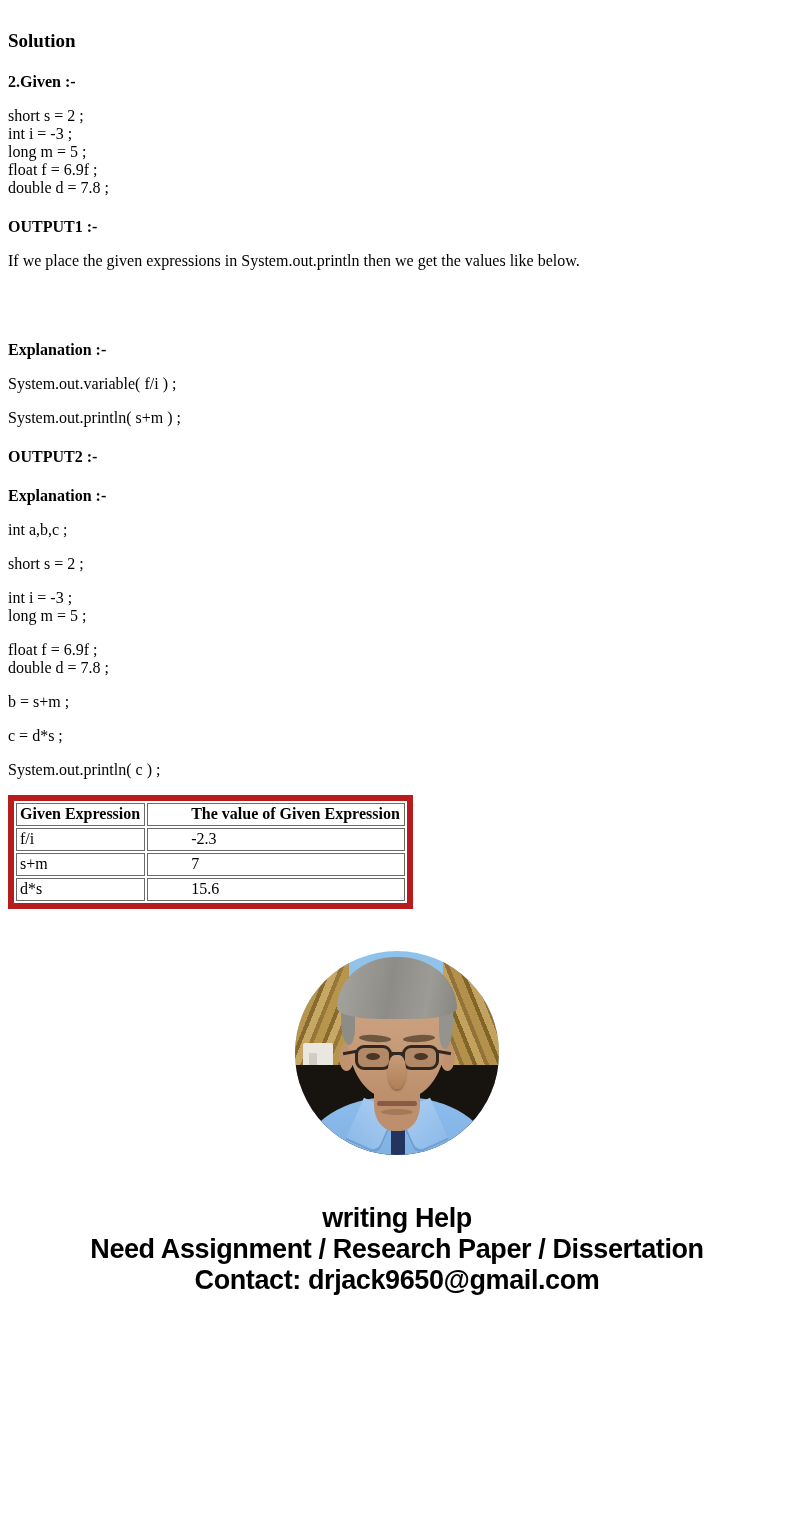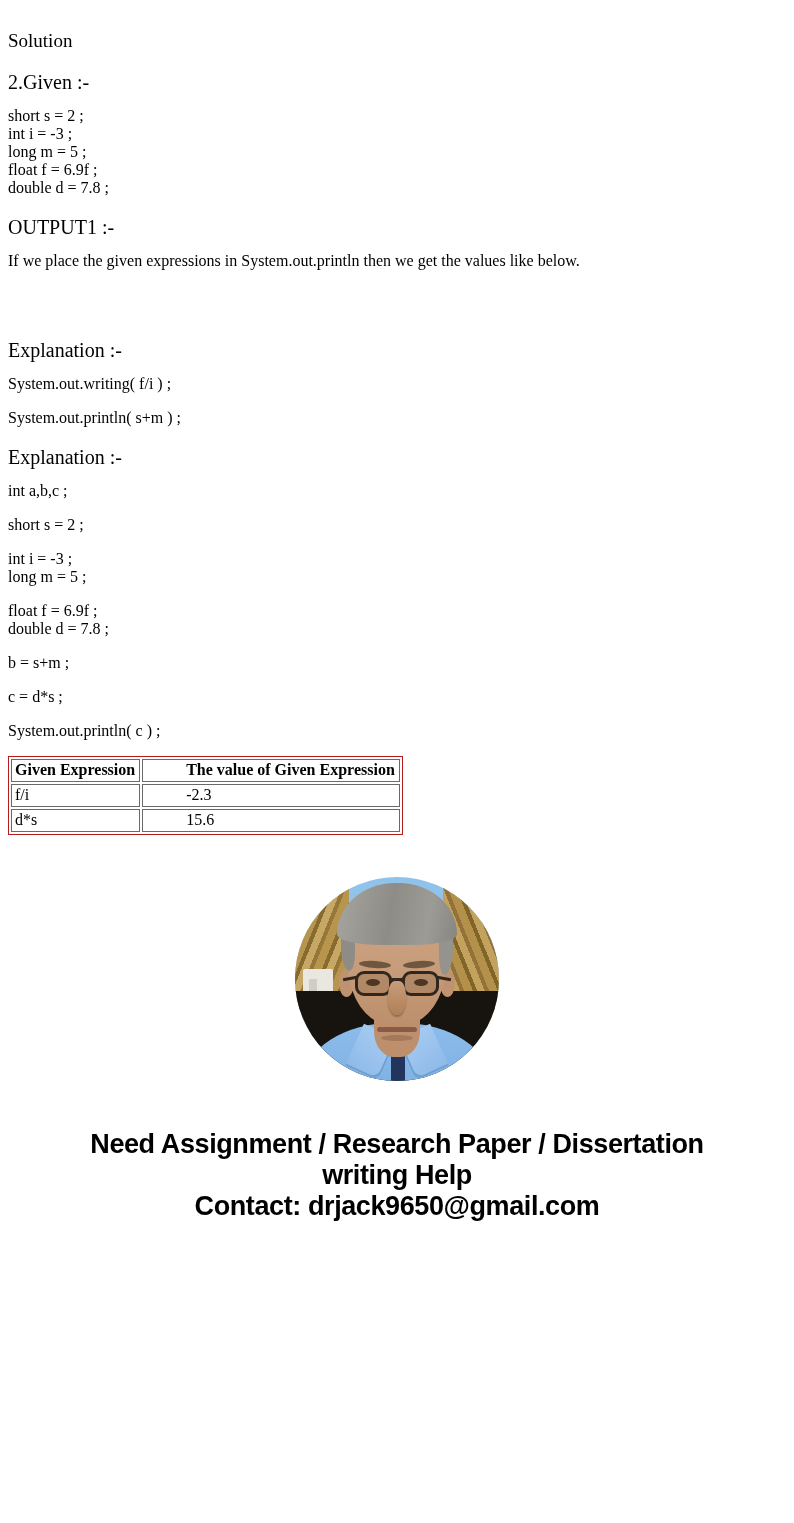--- a/index.html
+++ b/index.html
@@ -11,38 +11,38 @@
     color: #000000;
     padding: 8px;
   }
   .doc { width: 778px; }
 
   p, .para { margin: 16px 0; line-height: 18px; }
   .question { margin-top: 30px; }
 
   h3.sol {
     font-size: 19px;
-    font-weight: normal;
+    font-weight: bold;
     margin: 22px 0 18px 0;
     line-height: 22px;
   }
   .subhead {
-    font-size: 20px;
-    font-weight: normal;
+    font-size: 16px;
+    font-weight: bold;
     margin: 21px 0 16px 0;
     line-height: 18px;
   }
   .code-line { line-height: 18px; }
   .spacer { height: 6px; }
   .gap-large { height: 34px; }
 
   table.expr {
     border-collapse: separate;
     border-spacing: 2px;
-    border: 1px solid #b91c1c;
+    border: 6px solid #b91c1c;
     margin: 16px 0 0 0;
     font-size: 16px;
   }
   table.expr th, table.expr td {
     border: 1px solid #6a6a6a;
     padding: 1px 4px 2px 3px;
     text-align: left;
     line-height: 18px;
     white-space: nowrap;
   }
@@ -171,23 +171,24 @@
   </div>
 
   <div class="subhead">OUTPUT1 :-</div>
 
   <p>If we place the given expressions in System.out.println then we get the values like below.</p>
 
   <div class="spacer gap-large"></div>
 
   <div class="subhead">Explanation :-</div>
 
-  <p>System.out.writing( f/i ) ;</p>
+  <p>System.out.variable( f/i ) ;</p>
   <p>System.out.println( s+m ) ;</p>
 
+  <div class="subhead">OUTPUT2 :-</div>
 
 
   <div class="subhead">Explanation :-</div>
 
   <p>int a,b,c ;</p>
   <p>short s = 2 ;</p>
   <div class="para">
     <div class="code-line">int i = -3 ;</div>
     <div class="code-line">long m = 5 ;</div>
   </div>
@@ -203,20 +204,24 @@
     <thead>
       <tr>
         <th class="col-expr">Given Expression</th>
         <th class="col-val">The value of Given Expression</th>
       </tr>
     </thead>
     <tbody>
       <tr>
         <td class="col-expr">f/i</td>
         <td class="col-val">-2.3</td>
+      </tr>
+      <tr>
+        <td class="col-expr">s+m</td>
+        <td class="col-val">7</td>
       </tr>
       <tr>
         <td class="col-expr">d*s</td>
         <td class="col-val">15.6</td>
       </tr>
     </tbody>
   </table>
 
   <div class="avatar">
     <div class="curtain-l"></div>
@@ -242,18 +247,18 @@
     <div class="lens-r"></div>
     <div class="bridge"></div>
     <div class="arm-l"></div>
     <div class="arm-r"></div>
     <div class="nose"></div>
     <div class="mouth"></div>
     <div class="chin-shadow"></div>
   </div>
 
   <div class="footer">
+    <div>writing Help</div>
     <div>Need Assignment / Research Paper / Dissertation</div>
-    <div>writing Help</div>
     <div>Contact: drjack9650@gmail.com</div>
   </div>
 
 </div>
 
 </body></html>

